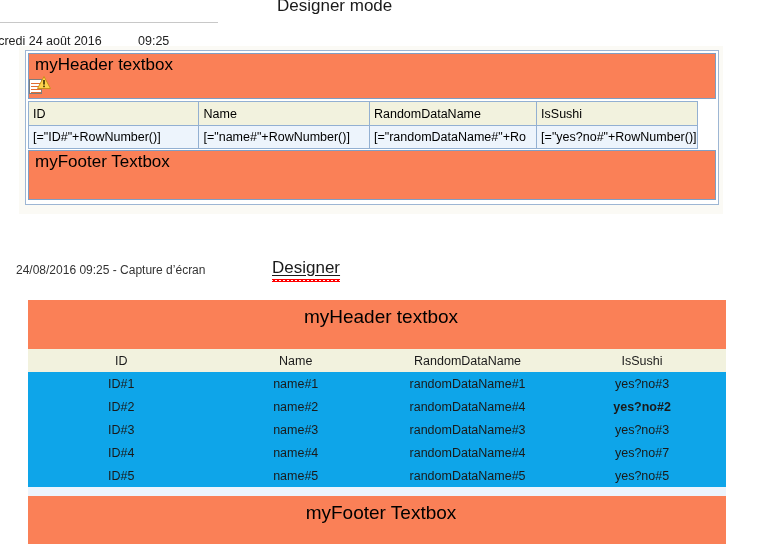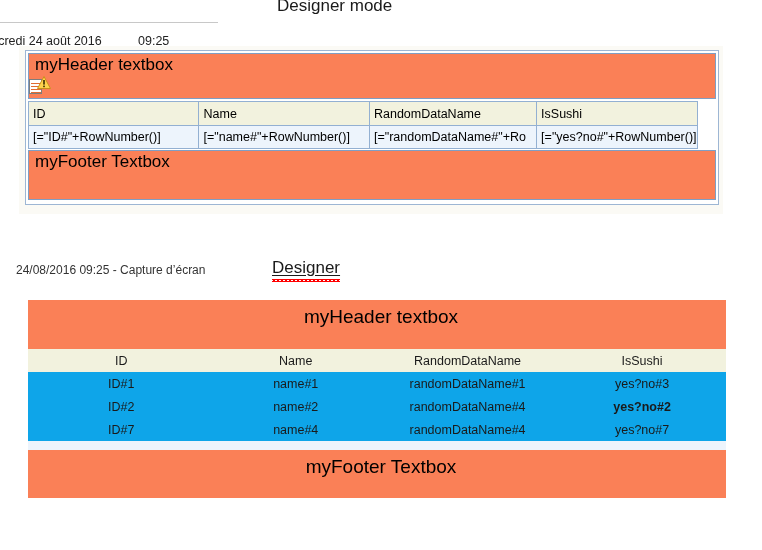--- a/index.html
+++ b/index.html
@@ -306,24 +306,36 @@
         <td style="width: 24.8%; margin-left: 30px;">randomDataName#1</td>
         <td style="width: 25.2%;">yes?no#3</td>
       </tr>
       <tr class="data-row">
         <td style="width: 25.6%;">ID#2</td>
         <td style="width: 24.4%;">name#2</td>
         <td style="width: 24.8%;">randomDataName#4</td>
         <td style="width: 25.2%; font-weight: bold;">yes?no#2</td>
       </tr>
       <tr class="data-row">
-        <td style="width: 25.6%;">ID#7</td>
+        <td style="width: 25.6%;">ID#3</td>
+        <td style="width: 24.4%;">name#3</td>
+        <td style="width: 24.8%;">randomDataName#3</td>
+        <td style="width: 25.2%;">yes?no#3</td>
+      </tr>
+      <tr class="data-row">
+        <td style="width: 25.6%;">ID#4</td>
         <td style="width: 24.4%;">name#4</td>
         <td style="width: 24.8%;">randomDataName#4</td>
         <td style="width: 25.2%;">yes?no#7</td>
+      </tr>
+      <tr class="data-row">
+        <td style="width: 25.6%;">ID#5</td>
+        <td style="width: 24.4%;">name#5</td>
+        <td style="width: 24.8%;">randomDataName#5</td>
+        <td style="width: 25.2%;">yes?no#5</td>
       </tr>
       <tr class="filler-row">
         <td style="width: 25.6%;"></td>
             <td style="width: 24.4%;"></td>
         <td style="width: 24.8%;"></td>
             <td style="width: 25.2%;"></td>
       </tr>
     </tbody>
       </table>
 

